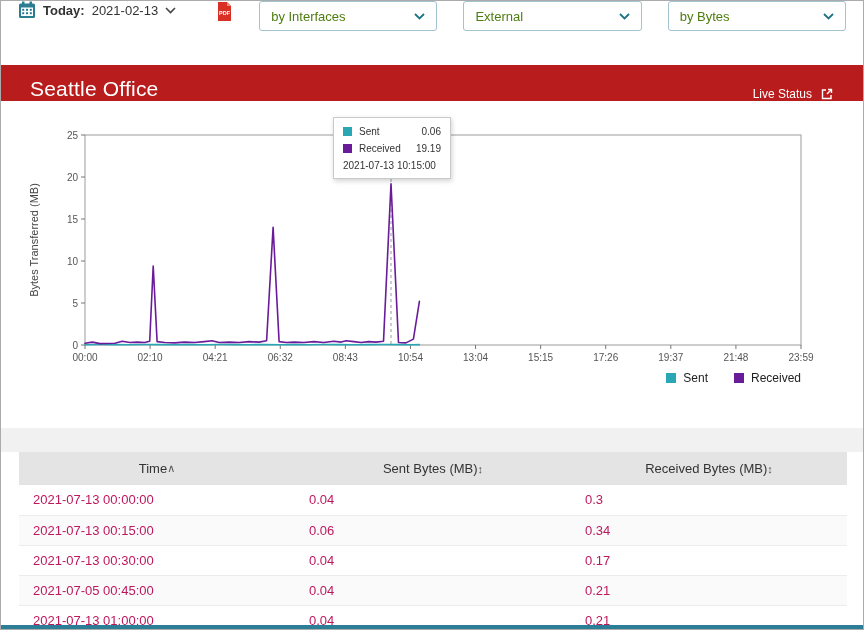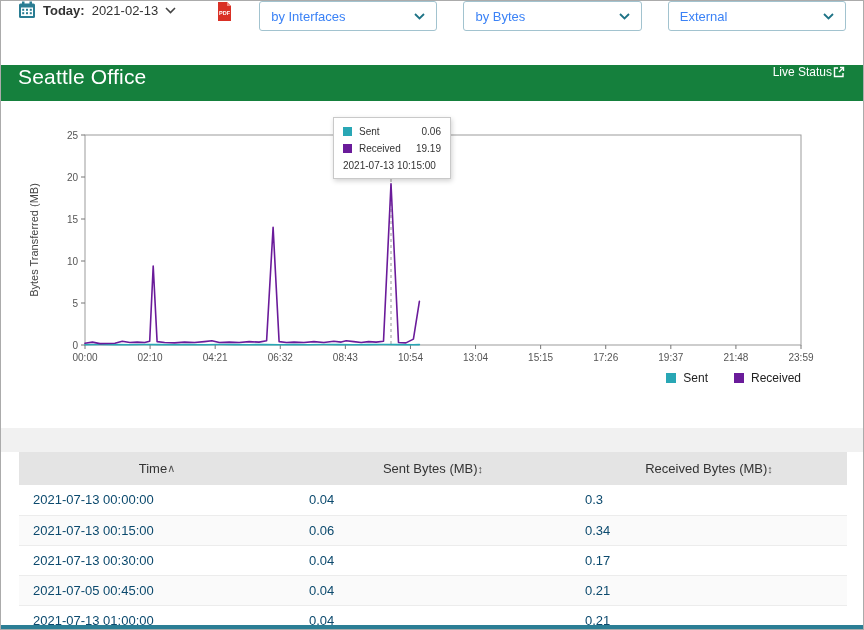--- a/index.html
+++ b/index.html
@@ -3,45 +3,45 @@
 <meta charset="utf-8">
 <style>
   *{box-sizing:border-box;margin:0;padding:0}
   body{font-family:"Liberation Sans",sans-serif;background:#fff}
   .page{width:864px;height:630px;border:1px solid #ababab;position:relative;background:#fff;overflow:hidden}
 
   .topbar{height:64px;display:flex;align-items:flex-start;padding:0 17px;gap:26px;background:#fff}
   .date-picker{display:flex;align-items:center;gap:7px;font-size:13px;color:#333;cursor:pointer;white-space:nowrap}
   .date-label{font-weight:bold}
   .pdf-btn{margin-left:14px;cursor:pointer;flex:0 0 auto;display:flex}
-  .dropdown{flex:1;height:29px;border:1px solid #a2c3cf;border-radius:3px;background:#fff;display:flex;align-items:center;justify-content:space-between;padding:14px 11px;font-size:13px;color:#3b82f6;cursor:pointer}
-
-  .header{height:36px;background:#15803d;display:flex;align-items:flex-start;padding:0 17px;color:#fff}
+  .dropdown{flex:1;height:29px;border:1px solid #a2c3cf;border-radius:3px;background:#fff;display:flex;align-items:center;justify-content:space-between;padding:14px 11px;font-size:13px;color:#4d7c0f;cursor:pointer}
+
+  .header{height:36px;background:#b91c1c;display:flex;align-items:flex-end;padding:0 29px;color:#fff}
   .page-title{font-size:21px;letter-spacing:.2px}
-  .live-status{margin-left:auto;display:flex;align-items:center;font-size:12px;cursor:pointer}
+  .live-status{margin-left:auto;display:flex;align-items:center;gap:8px;font-size:12px;cursor:pointer}
 
   .chart-section{height:327px;position:relative;background:#fff}
   #chart-svg{display:block}
   .legend{display:flex;justify-content:flex-end;gap:26px;padding-right:62px;margin-top:4px}
   .legend-item{display:flex;align-items:center;gap:7px;font-size:12px;color:#222;cursor:pointer}
   .legend-sq{width:10px;height:10px;display:inline-block}
 
   .tooltip{position:absolute;top:16px;width:118px;background:#fff;border:1px solid #c9c9c9;box-shadow:1px 2px 5px rgba(0,0,0,.18);padding:8px 9px 7px;font-size:10px;color:#333;z-index:5}
   .tt-row{display:flex;align-items:center;margin-bottom:6px}
   .tt-sq{width:9px;height:9px;margin-right:7px;flex:0 0 auto}
   .tt-val{margin-left:auto}
   .tt-time{margin-top:1px;white-space:nowrap}
 
   .band{height:24px;background:#f1f1f1}
 
   .data-table{width:828px;margin:0 18px;border-collapse:collapse;font-size:13px;table-layout:fixed}
   .data-table th{background:#e4e4e4;height:33px;font-weight:normal;text-align:left;padding:0 14px;color:#333;cursor:pointer}
   .th-inner{display:flex;align-items:center;justify-content:center}
   .sort-icon{color:#555;font-size:11px}
-  .data-table td{height:30px;padding:0 14px;border-bottom:1px solid #ececec;color:#0c4a6e}
+  .data-table td{height:30px;padding:0 14px;border-bottom:1px solid #ececec;color:#be185d}
   .data-table tbody tr:nth-child(even){background:#fafafa}
 
   .bottom-strip{position:absolute;left:0;right:0;bottom:0;height:4px;background:#2b7e95}
 </style>
 </head>
 <body>
 
 <div class="page">
 
   <div class="topbar">
@@ -73,27 +73,27 @@
       </svg>
     </div>
 
     <div class="dropdown">
       <span>by Interfaces</span>
       <svg width="11" height="7" viewBox="0 0 11 7">
           <path d="M1 1 L5.5 5.5 L10 1" fill="none" stroke="#1e7386" stroke-width="1.8"></path>
         </svg>
     </div>
     <div class="dropdown">
-      <span>by Bytes</span>
+      <span>External</span>
       <svg width="11" height="7" viewBox="0 0 11 7">
           <path d="M1 1 L5.5 5.5 L10 1" fill="none" stroke="#1e7386" stroke-width="1.8"></path>
         </svg>
     </div>
     <div class="dropdown">
-      <span>External</span>
+      <span>by Bytes</span>
       <svg width="11" height="7" viewBox="0 0 11 7">
           <path d="M1 1 L5.5 5.5 L10 1" fill="none" stroke="#1e7386" stroke-width="1.8"></path>
         </svg>
     </div>
   </div>
 
   <div class="header">
     <span class="page-title">Seattle Office</span>
     <div class="live-status">
       <span>Live Status</span>

